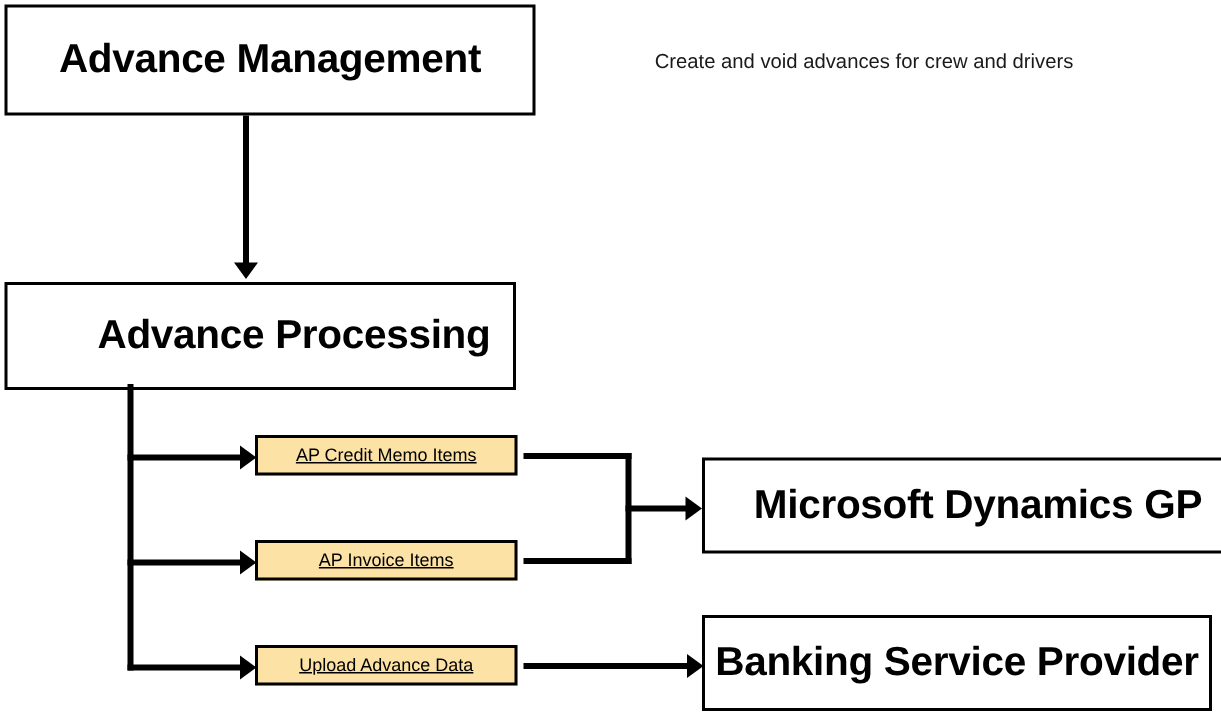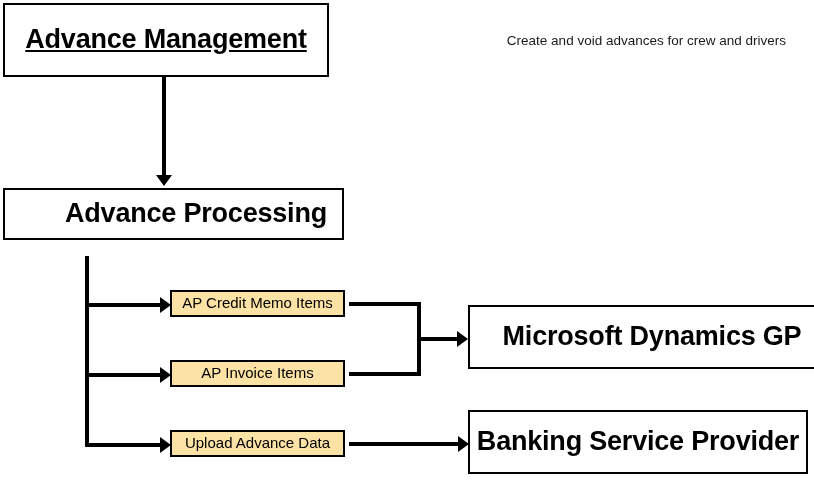--- a/index.html
+++ b/index.html
@@ -50,34 +50,35 @@
     color: #000000;
     letter-spacing: -0.2px;
     line-height: 1.1;
   }
 
   .box-yellow {
     background: #FCE2A4;
     border: 2px solid #000000;
   }
   .box-yellow .box-label {
-    font-size: 15px;
+    font-size: 12px;
     font-weight: normal;
     color: #000000;
     line-height: 1.1;
+    text-decoration: underline;
   }
 
   
   .annotation {
     position: absolute;
     font-size: 13.5px;
     color: #1a1a1a;
     line-height: 1.45;
     white-space: pre-line;
-    text-align: right;
+    text-align: center;
   }
 
   
   .seg-v {
     position: absolute;
     background: #000000;
     width: 4px;
   }
   .seg-h {
     position: absolute;
@@ -99,30 +100,30 @@
     border-top: 8px solid transparent;
     border-bottom: 8px solid transparent;
     border-left: 11px solid #000000;
   }
 </style>
 </head>
 <body>
 
 <div id="canvas">
 
-  <div class="box box-major" style="left:3px; top:3px; width:326px; height:74px;text-decoration:underline;">
+  <div class="box box-major" style="left:3px; top:3px; width:354px; height:74px;">
     <span class="box-label">Advance Management</span>
   </div>
 
   <div class="annotation" style="left:366px; top:31px; width:420px;">Create and void advances for crew and drivers</div>
 
   <div class="seg-v" style="left:162px; top:77px; height:99px;"></div>
   <div class="arrow-down" style="left:156px; top:175px;"></div>
 
-  <div class="box box-major" style="left:3px; top:188px; width:341px; height:52px;padding-left:45px;">
+  <div class="box box-major" style="left:3px; top:188px; width:341px; height:72px;padding-left:45px;">
     <span class="box-label">Advance Processing</span>
   </div>
 
 
   <div class="seg-v" style="left:85px; top:256px; height:191px;"></div>
 
   <div class="seg-h" style="left:85px; top:303px; width:77px;"></div>
   <div class="arrow-right" style="left:160px; top:297px;"></div>
 
   <div class="seg-h" style="left:85px; top:373px; width:77px;"></div>

